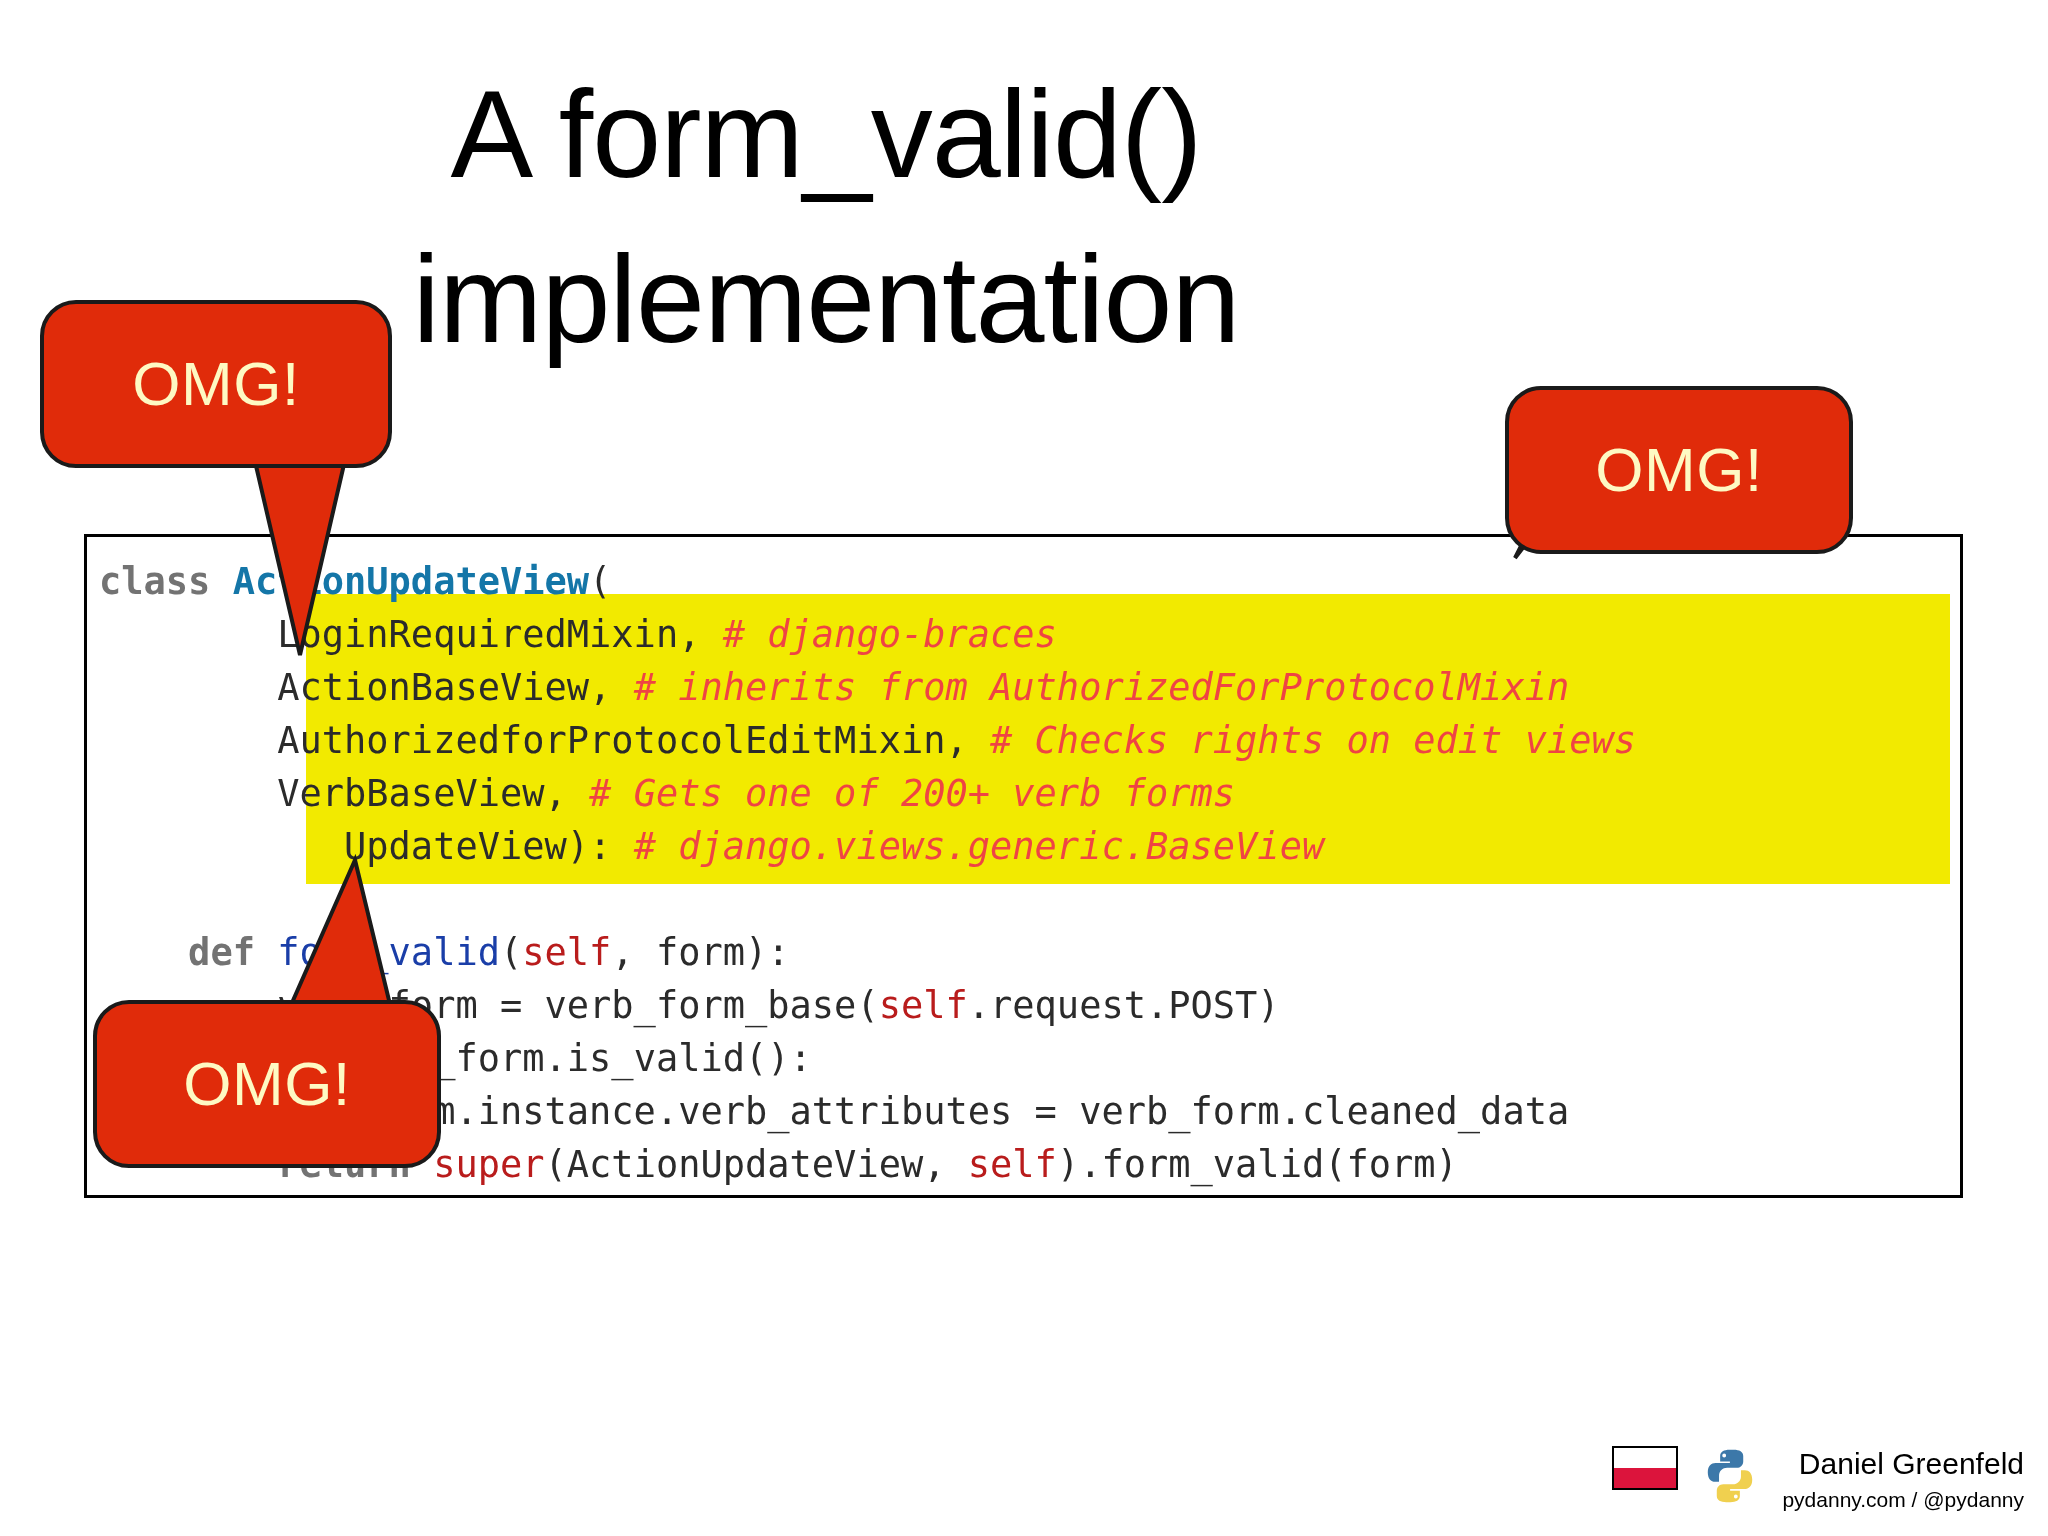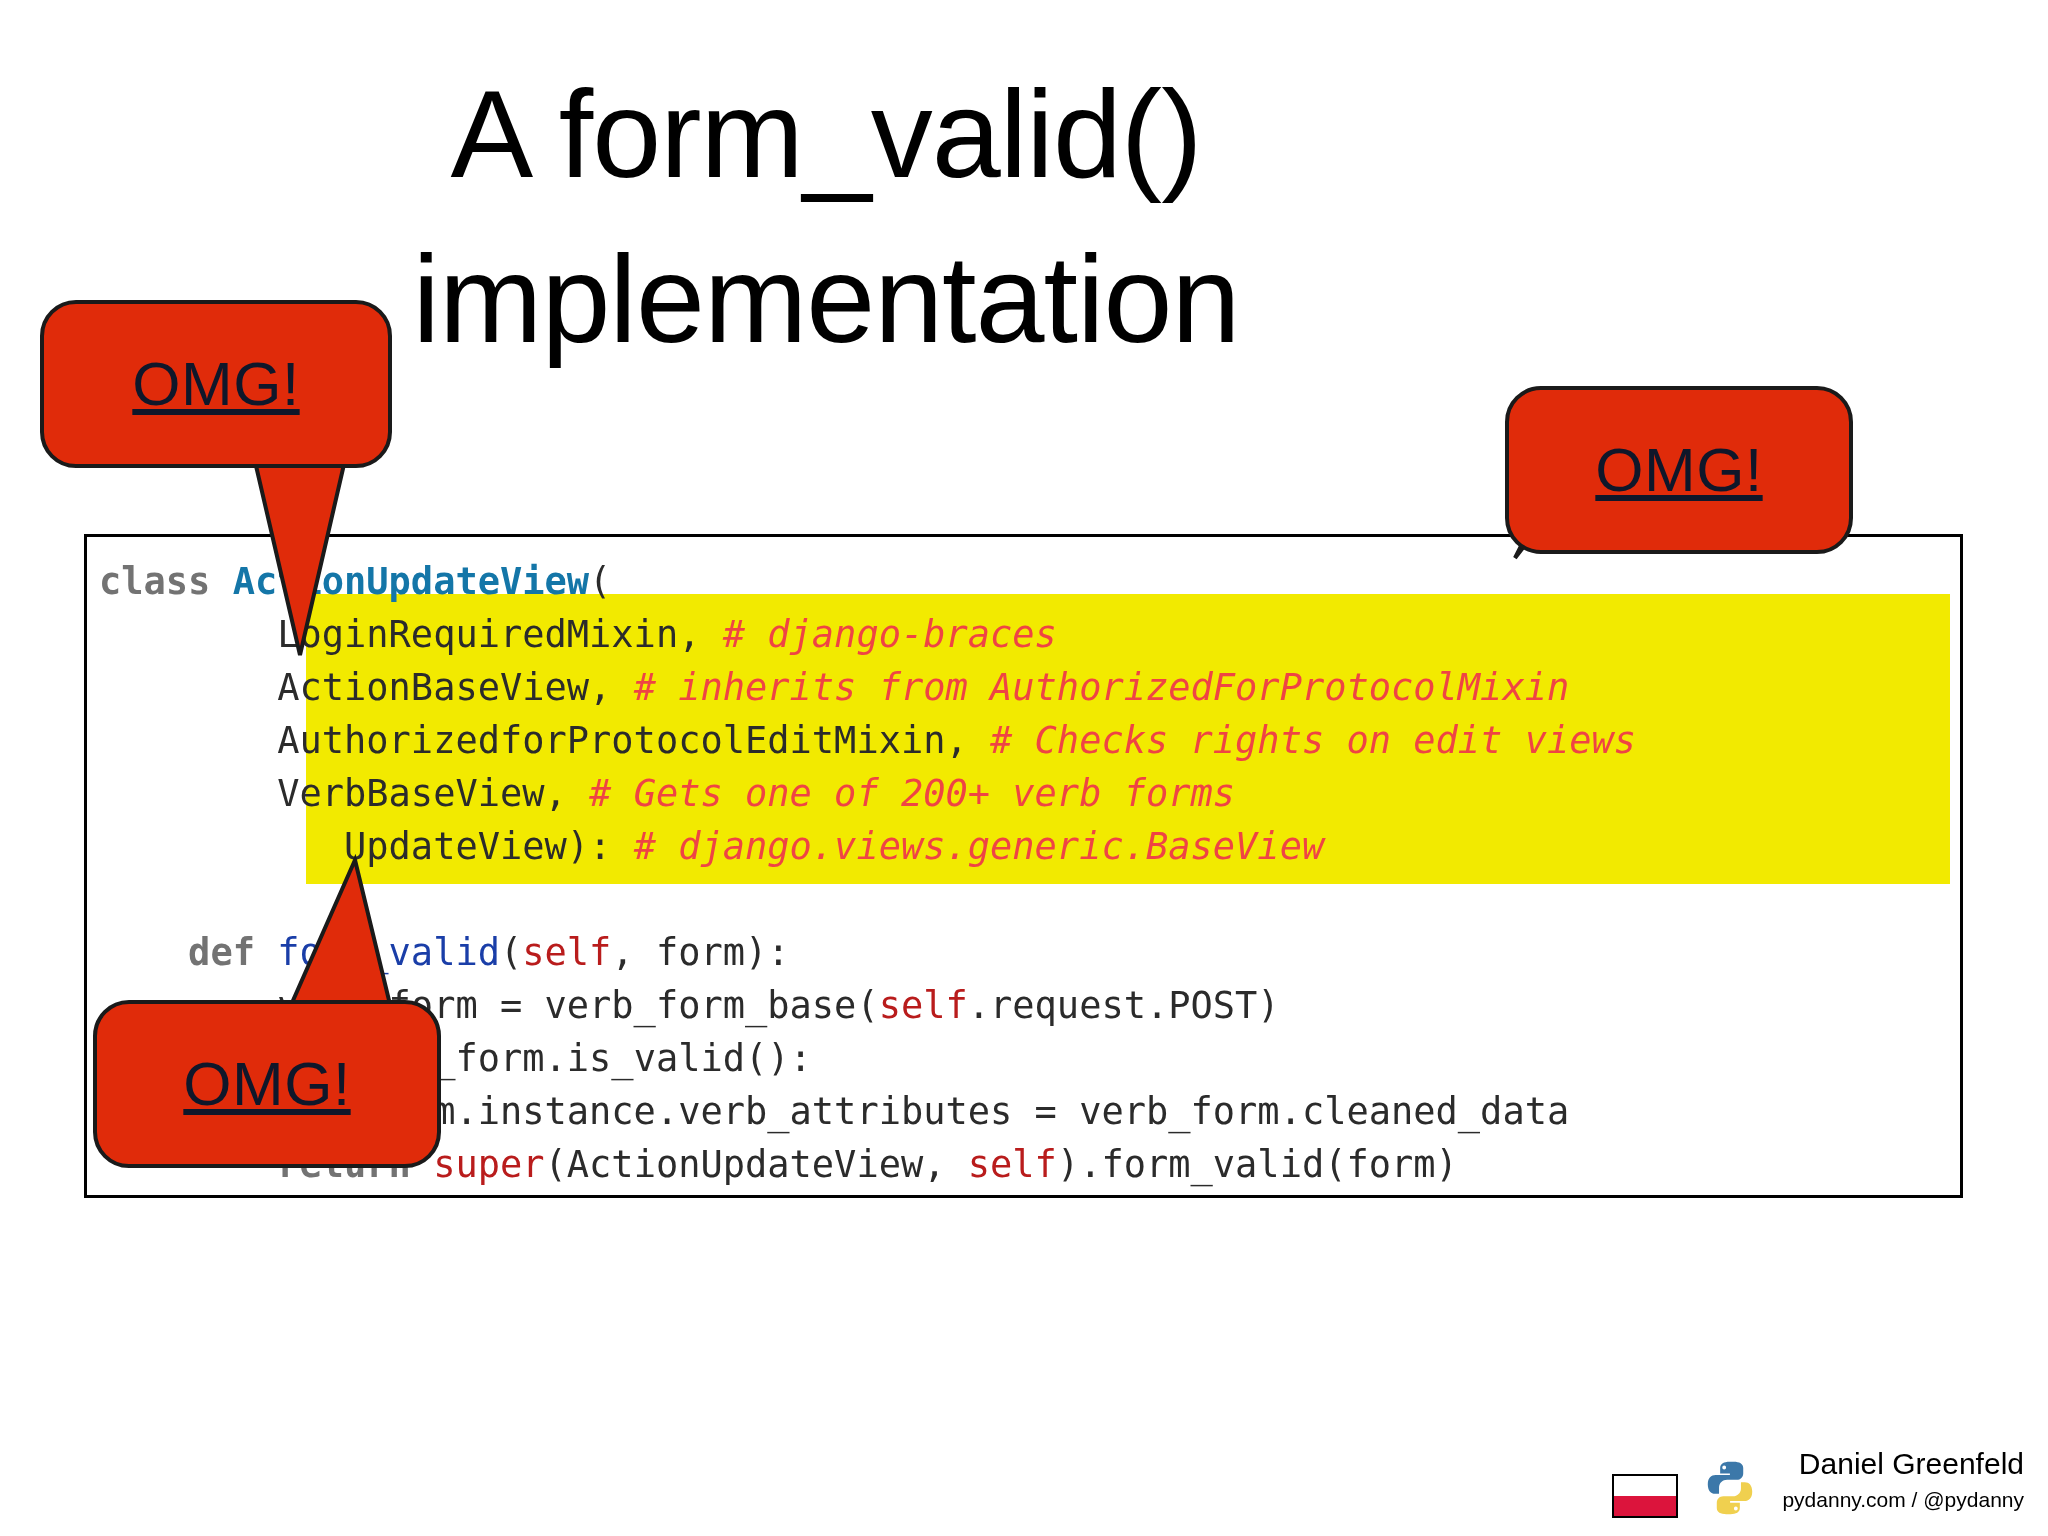--- a/index.html
+++ b/index.html
@@ -82,44 +82,43 @@
     background: #e02b0a;
     border: 4px solid #1a1a1a;
     border-radius: 36px;
     display: flex;
     align-items: center;
     justify-content: center;
     box-sizing: border-box;
     z-index: 10;
   }
   .bubble-label {
-    color: #0f172a;
+    color: #fef9c3;
     font-family: "Liberation Sans", sans-serif;
     font-size: 62px;
     font-weight: 400;
     letter-spacing: 0.5px;
     line-height: 1;
-    text-decoration: underline;
   }
   #bubble-1 { left: 40px;   top: 300px;  width: 352px; height: 168px; }
   #bubble-2 { left: 1505px; top: 386px;  width: 348px; height: 168px; }
   #bubble-3 { left: 93px;   top: 1000px; width: 348px; height: 168px; }
 
   .tail { position: absolute; z-index: 9; overflow: visible; }
   #tail-1 { left: 0px;    top: 280px;  width: 500px;  height: 430px; }
   #tail-2 { left: 1300px; top: 380px;  width: 620px;  height: 300px; }
   #tail-3 { left: 200px;  top: 860px;  width: 380px;  height: 320px; }
 
   
   #footer {
     position: absolute;
     right: 24px;
     bottom: 18px;
     display: flex;
-    align-items: flex-end;
+    align-items: flex-start;
     gap: 22px;
   }
   #flag-icon {
     width: 66px;
     height: 44px;
     border: 2px solid #000000;
     box-sizing: border-box;
     background: linear-gradient(to bottom, #ffffff 0 50%, #dc143c 50% 100%);
   }
   #python-icon { width: 60px; height: 60px; }

